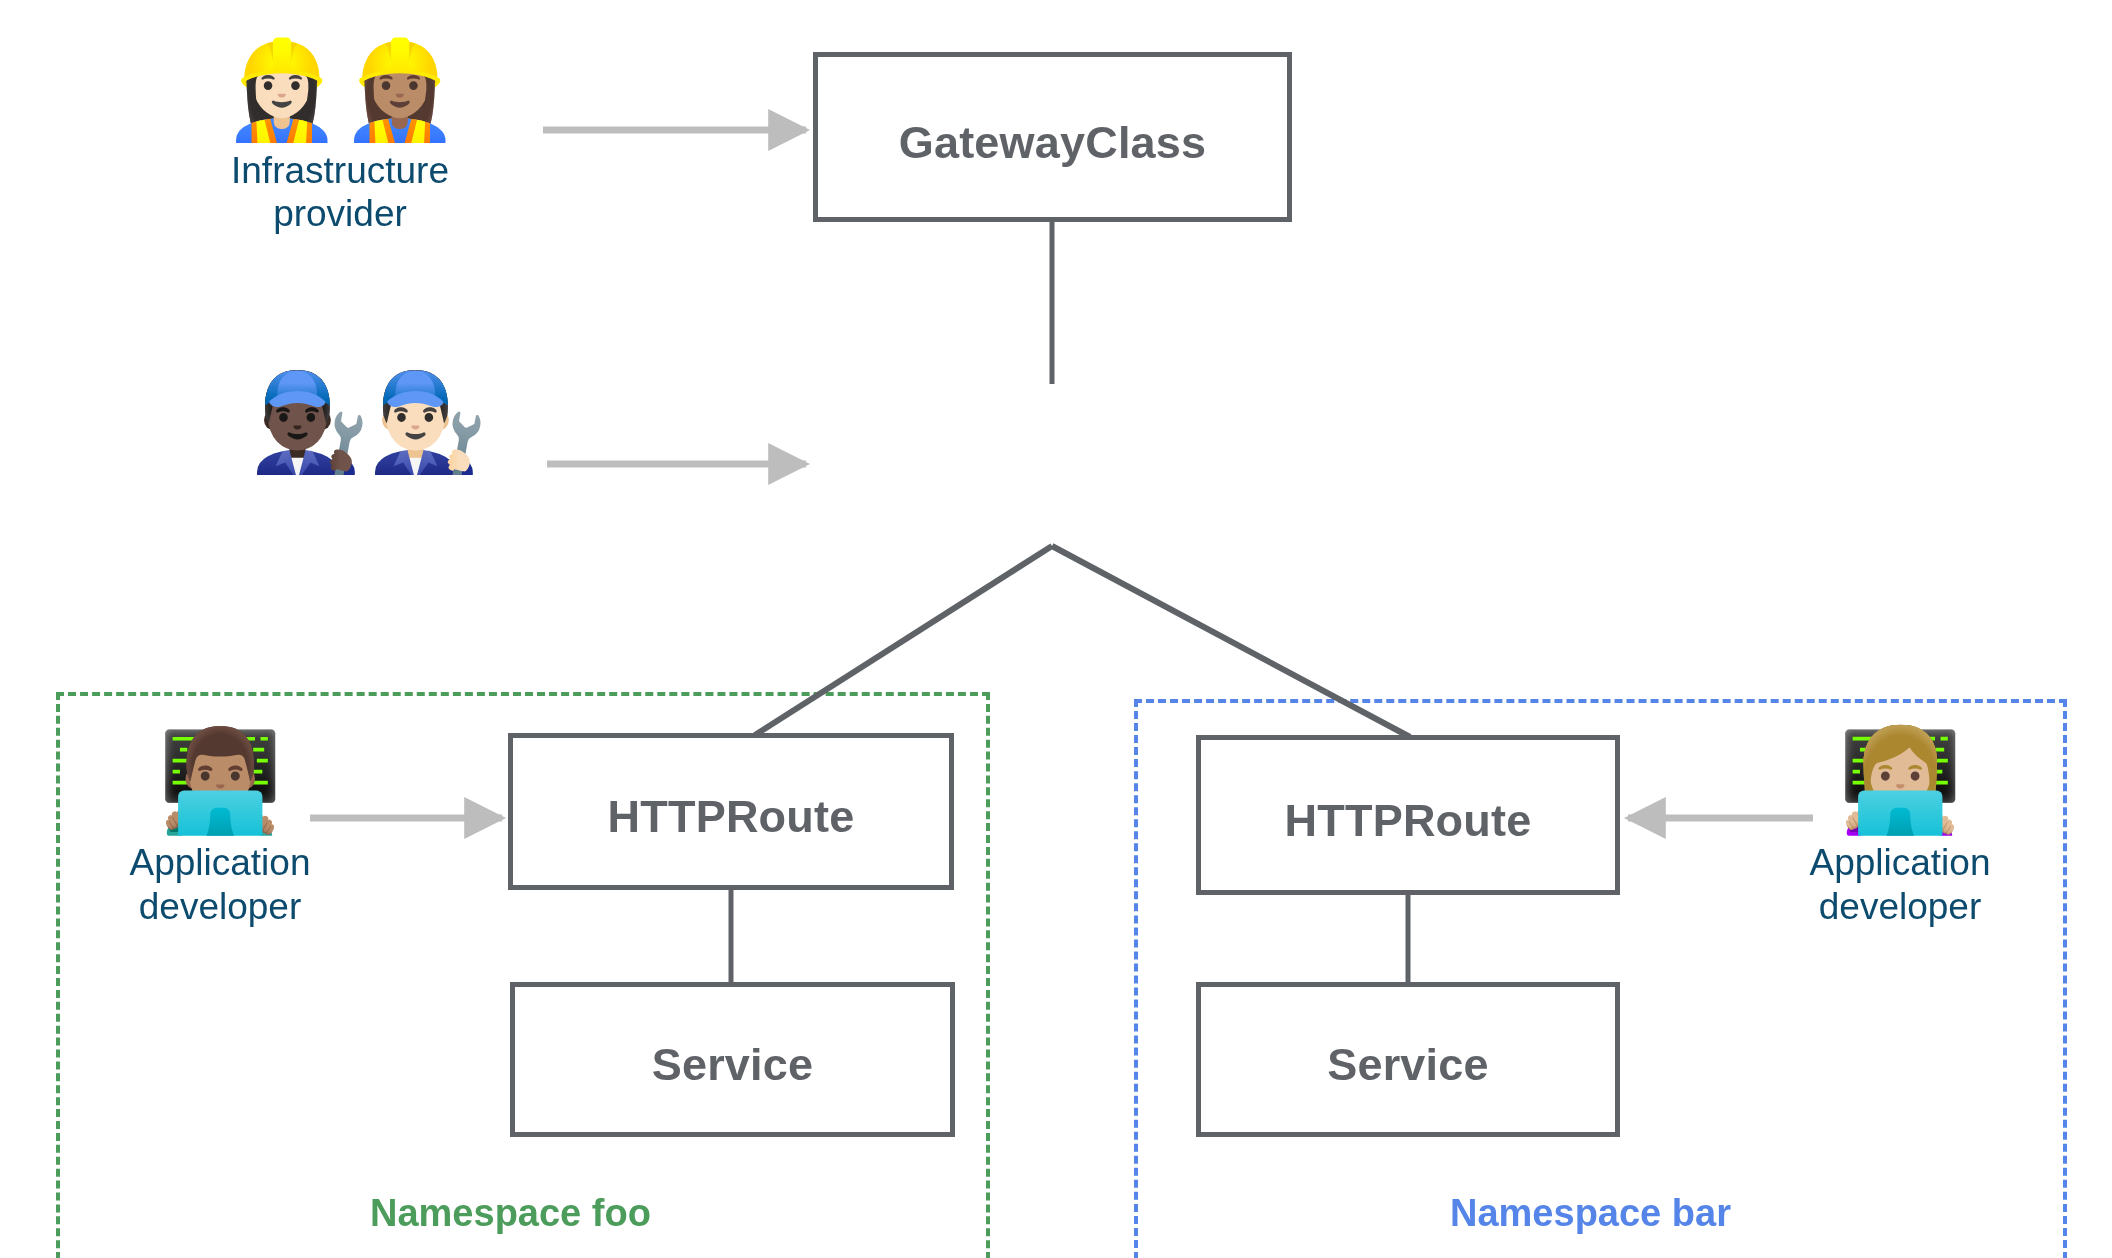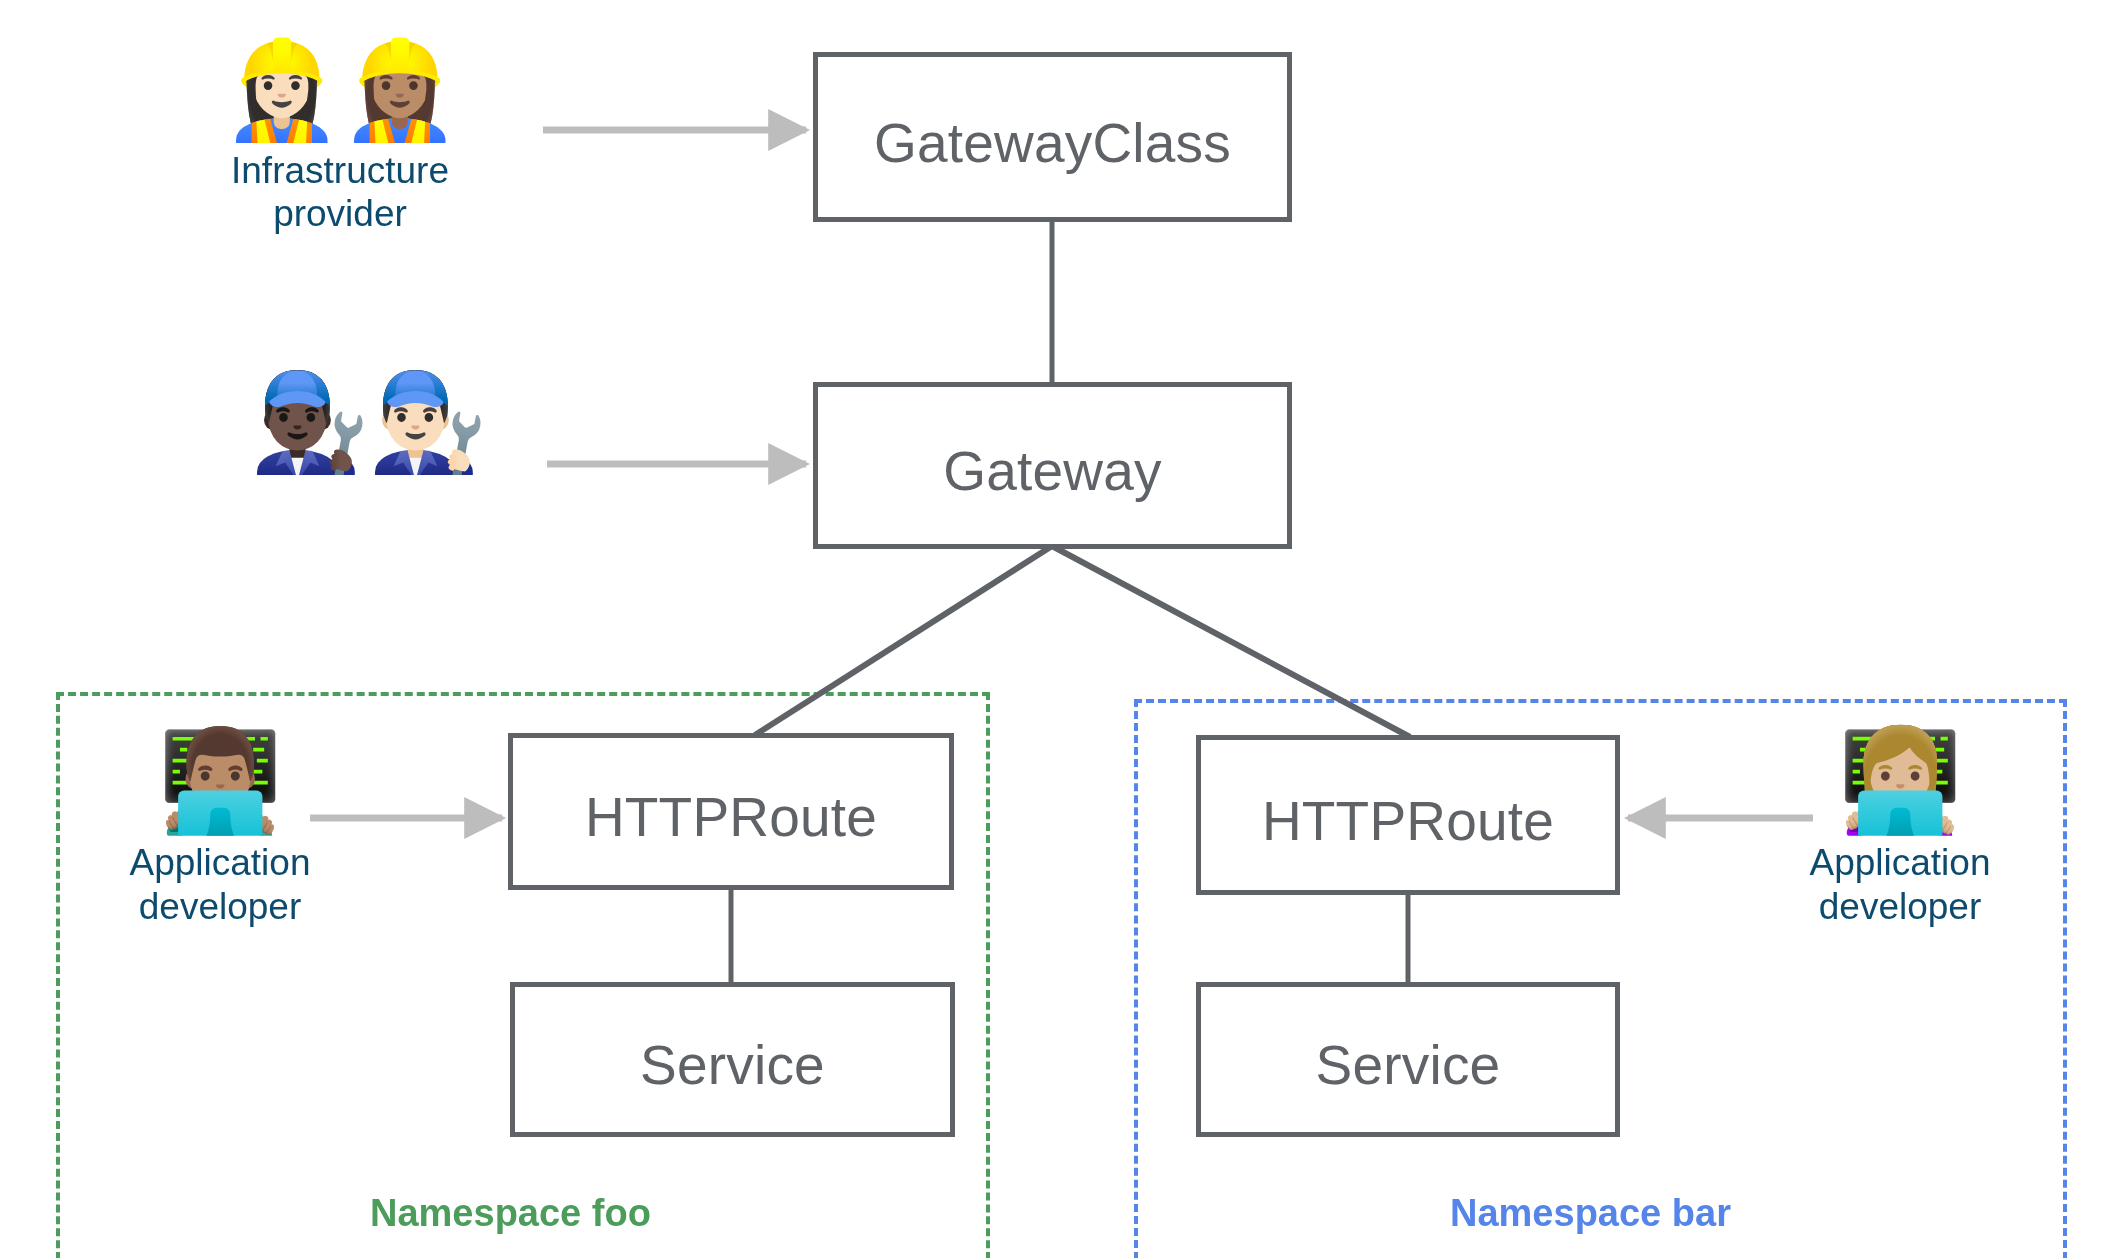--- a/index.html
+++ b/index.html
@@ -20,22 +20,22 @@
     position: absolute;
     box-sizing: border-box;
     border: 5px solid #5f6368;
     background: #ffffff;
     display: flex;
     align-items: center;
     justify-content: center;
     z-index: 4;
   }
   .node-label {
-    font-size: 55px;
-    font-weight: normal;
+    font-size: 45px;
+    font-weight: bold;
     color: #5f6368;
     letter-spacing: 0.2px;
     white-space: nowrap;
     margin-top: 11px;
   }
   #box-gatewayclass { left: 813px; top: 52px;  width: 479px; height: 170px; }
   #box-gateway      { left: 813px; top: 382px; width: 479px; height: 167px; }
   #box-httproute-foo{ left: 508px; top: 733px; width: 446px; height: 157px; }
   #box-service-foo  { left: 510px; top: 982px; width: 445px; height: 155px; }
   #box-httproute-bar{ left: 1196px; top: 735px; width: 424px; height: 160px; }
@@ -133,23 +133,20 @@
     <line x1="543" y1="130" x2="806" y2="130" stroke="#bdbdbd" stroke-width="7" marker-end="url(#arrow-right)"></line>
     <line x1="547" y1="464" x2="806" y2="464" stroke="#bdbdbd" stroke-width="7" marker-end="url(#arrow-right)"></line>
     <line x1="310" y1="818" x2="502" y2="818" stroke="#bdbdbd" stroke-width="7" marker-end="url(#arrow-right)"></line>
     <line x1="1813" y1="818" x2="1628" y2="818" stroke="#bdbdbd" stroke-width="7" marker-end="url(#arrow-right)"></line>
   </svg>
 
   <div class="node-box" id="box-gatewayclass">
     <span class="node-label">GatewayClass</span>
   </div>
 
-  <div class="node-box" id="box-gateway">
-    <span class="node-label">Gateway</span>
-  </div>
 
   <div class="node-box" id="box-httproute-foo">
     <span class="node-label">HTTPRoute</span>
   </div>
 
   <div class="node-box" id="box-service-foo">
     <span class="node-label">Service</span>
   </div>
 
   <div class="node-box" id="box-httproute-bar">

